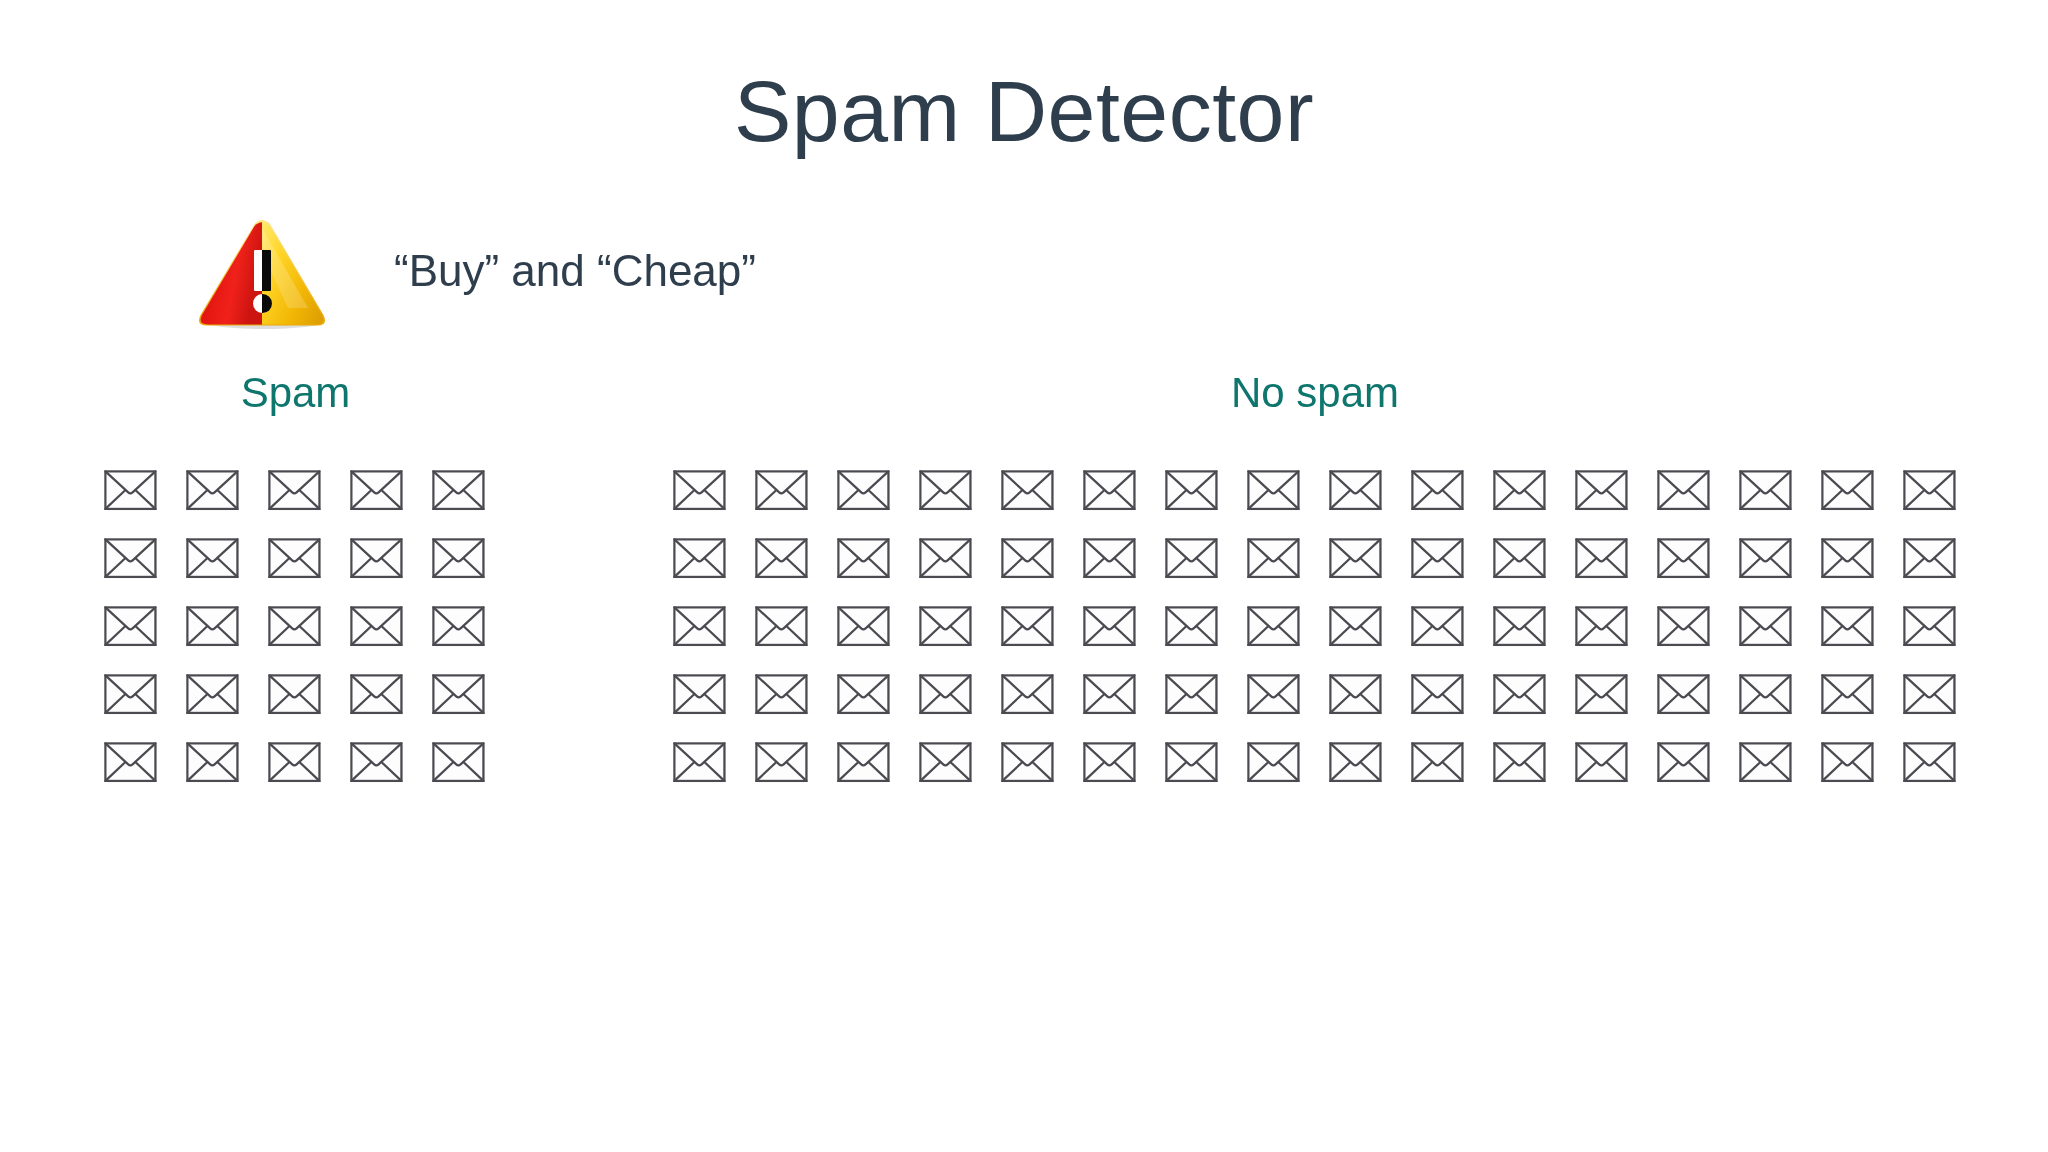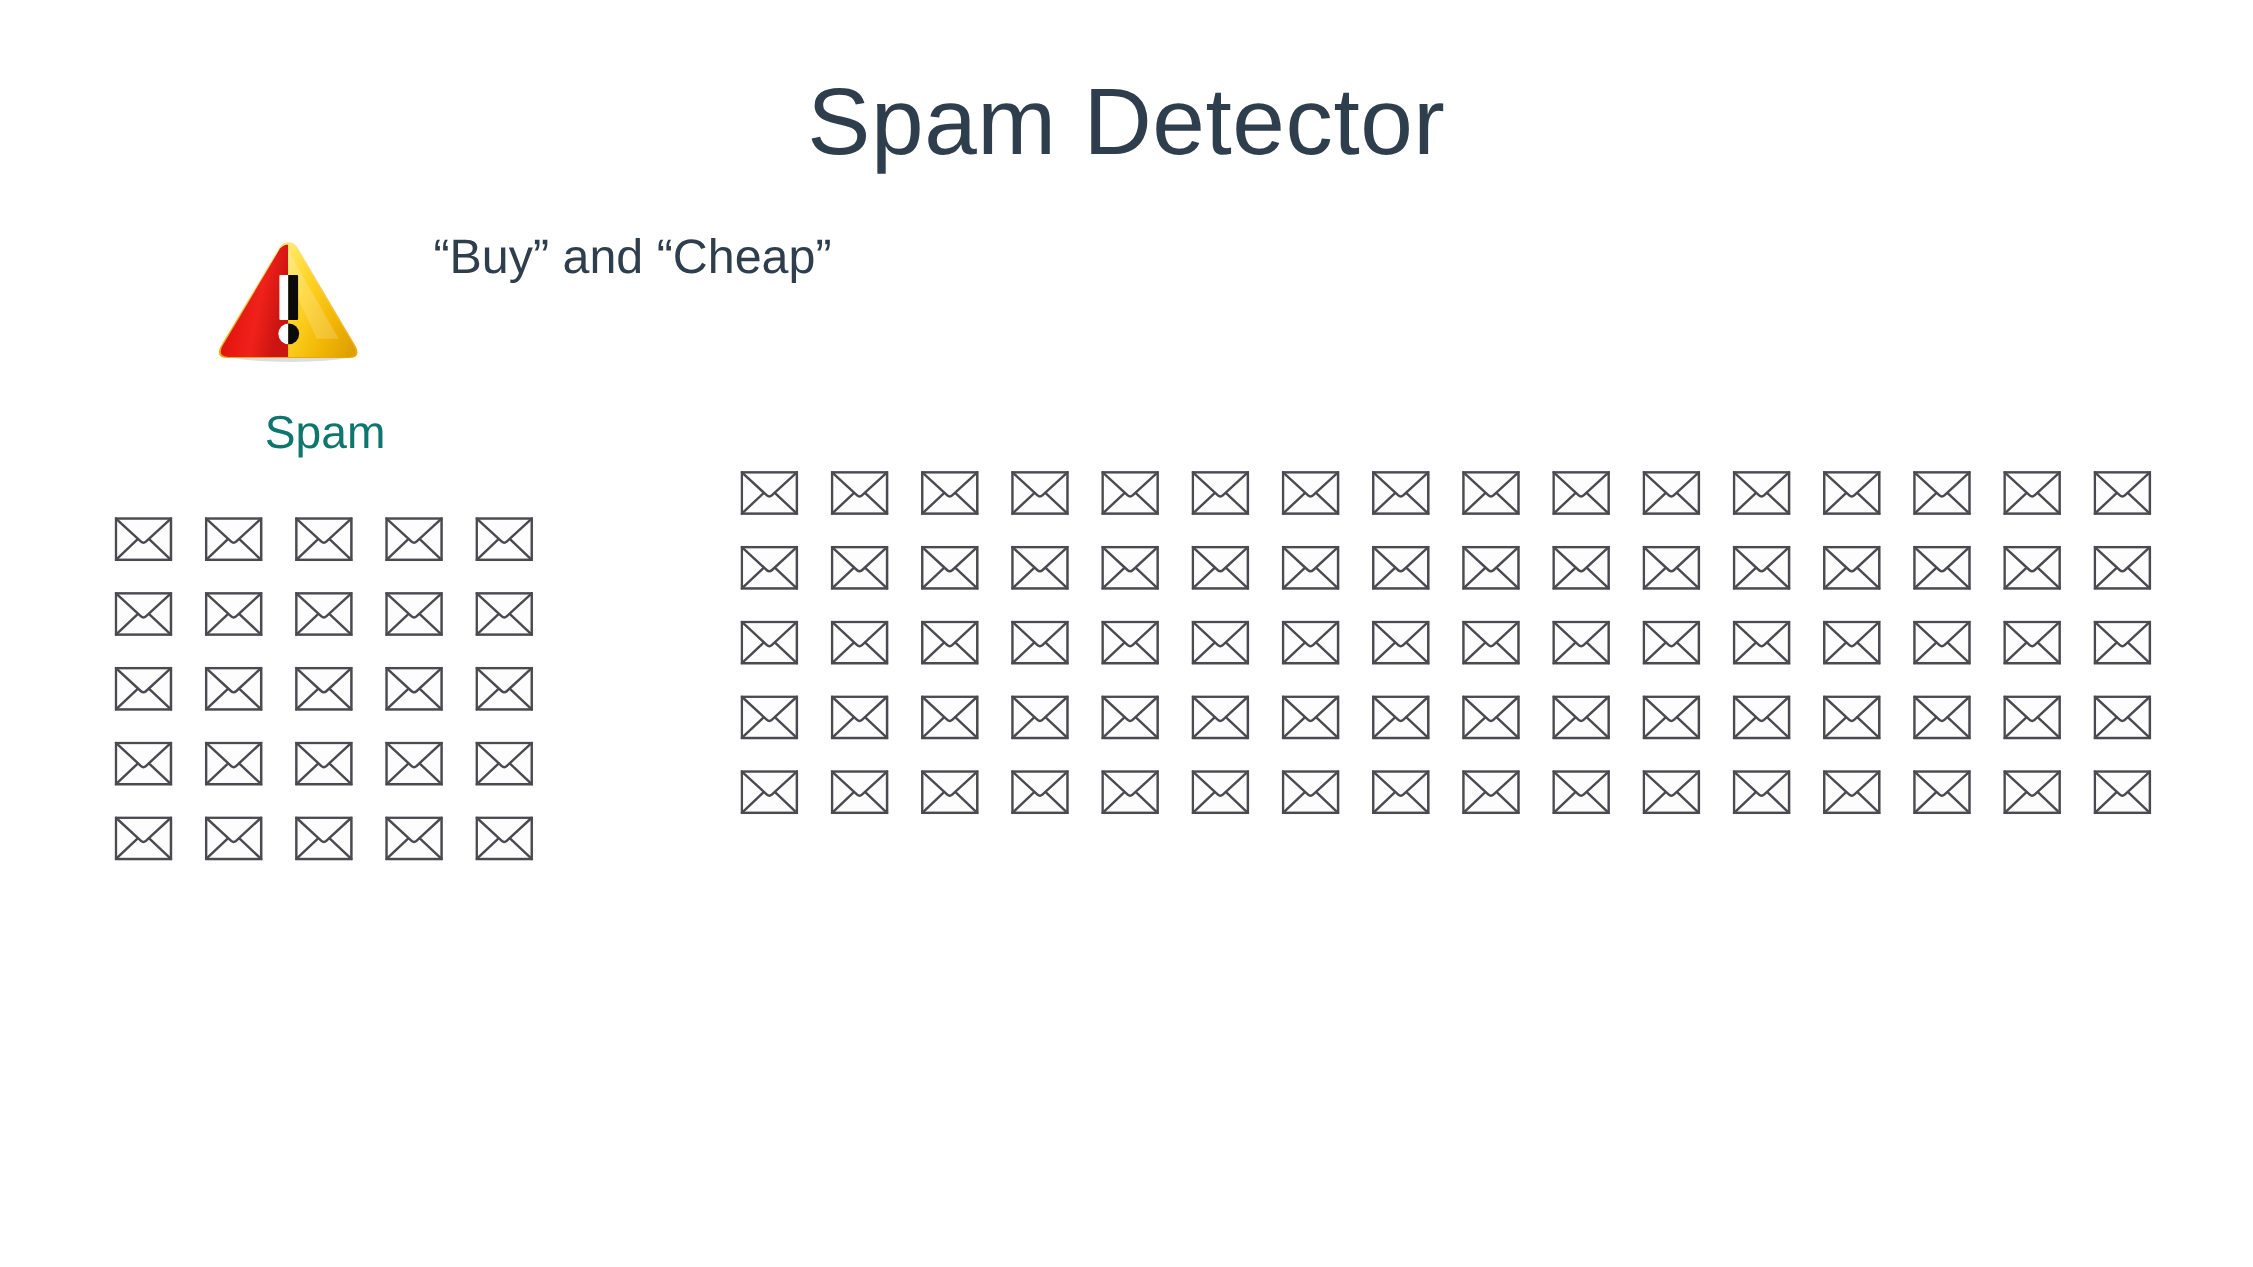--- a/index.html
+++ b/index.html
@@ -32,21 +32,21 @@
     line-height: 1.05;
     white-space: nowrap;
   }
 
   
   #rule-row {
     position: absolute;
     top: 212px;
     left: 196px;
     display: flex;
-    align-items: flex-start;
+    align-items: center;
   }
 
   #warning-icon-wrap {
     width: 132px;
     height: 118px;
     display: block;
     flex: 0 0 auto;
   }
   #warning-icon-wrap svg { display: block; width: 132px; height: 118px; }
 
@@ -395,20 +395,21 @@
     <rect x="1.4" y="1.4" width="50" height="37.5" fill="#fdfdfe" stroke="#4a4a50" stroke-width="2.2"></rect>
     <path d="M 1.4 1.4 L 24.2 22.4 Q 26.4 24.4 28.6 22.4 L 51.4 1.4" fill="none" stroke="#4a4a50" stroke-width="2.2" stroke-linejoin="round" stroke-linecap="round"></path>
     <path d="M 1.4 38.9 L 21.2 20.2" fill="none" stroke="#4a4a50" stroke-width="2.2" stroke-linecap="round"></path>
     <path d="M 51.4 38.9 L 31.6 20.2" fill="none" stroke="#4a4a50" stroke-width="2.2" stroke-linecap="round"></path>
   </svg>
         </span>
       </div>
   </div>
 
   <div id="no-spam-column" class="class-column">
+    <div class="class-label">No spam</div>
     <div id="no-spam-grid" class="mail-grid" style="grid-template-columns: repeat(16, 55px);">
         <span class="mail-icon">
   <svg viewBox="0 0 55 42" xmlns="http://www.w3.org/2000/svg">
     <rect x="2.6" y="2.6" width="50" height="37.5" fill="#000" opacity="0.22"></rect>
     <rect x="1.4" y="1.4" width="50" height="37.5" fill="#fdfdfe" stroke="#4a4a50" stroke-width="2.2"></rect>
     <path d="M 1.4 1.4 L 24.2 22.4 Q 26.4 24.4 28.6 22.4 L 51.4 1.4" fill="none" stroke="#4a4a50" stroke-width="2.2" stroke-linejoin="round" stroke-linecap="round"></path>
     <path d="M 1.4 38.9 L 21.2 20.2" fill="none" stroke="#4a4a50" stroke-width="2.2" stroke-linecap="round"></path>
     <path d="M 51.4 38.9 L 31.6 20.2" fill="none" stroke="#4a4a50" stroke-width="2.2" stroke-linecap="round"></path>
   </svg>
         </span>

